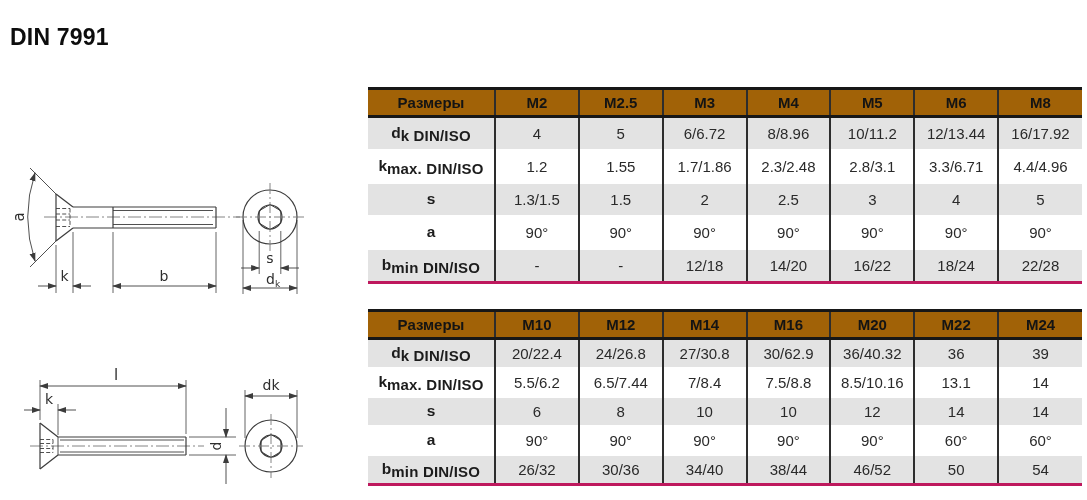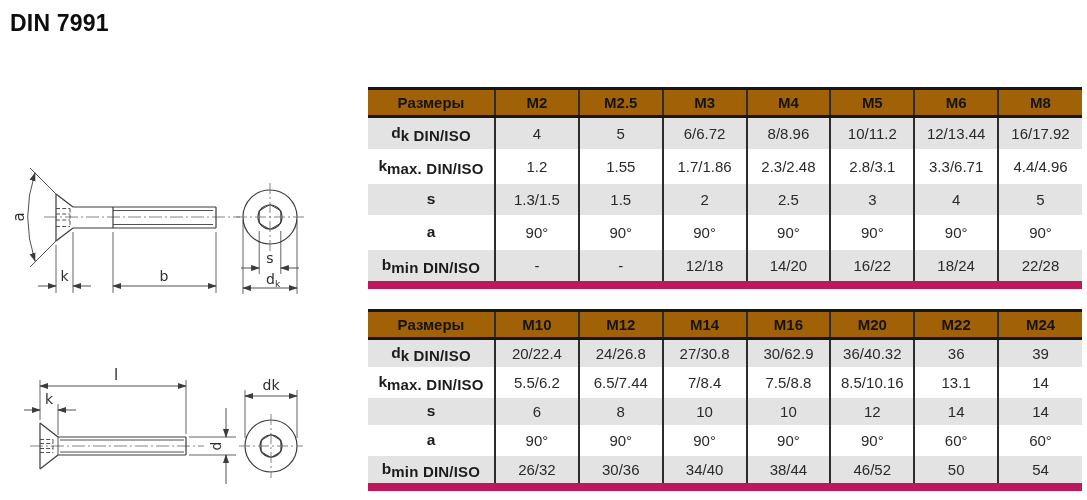--- a/index.html
+++ b/index.html
@@ -1,37 +1,37 @@
 <!DOCTYPE html>
 <html><head>
 <meta charset="utf-8">
 <style>
   html,body{margin:0;padding:0;background:#fff;}
   .page{position:relative;width:1087px;height:500px;background:#ffffff;overflow:hidden;
         font-family:"Liberation Sans",sans-serif;color:#1a1a1a;}
 
   
-  .title-block{position:absolute;left:10px;top:8px;}
+  .title-block{position:absolute;left:10px;top:22px;}
   .title-line{font-size:23px;font-weight:bold;line-height:31px;color:#0d0d0d;letter-spacing:.2px;}
   .subtitle{position:absolute;left:10px;top:86px;font-size:19.5px;font-weight:400;color:#111;}
 
   
   .drawing{position:absolute;}
   .drawing text{font-family:"DejaVu Sans",sans-serif;fill:#2e2e2e;}
 
   
   .spec-table{position:absolute;left:368px;width:714px;border-collapse:collapse;table-layout:fixed;}
   .spec-table th,.spec-table td{text-align:center;vertical-align:middle;padding:0 2px;overflow:hidden;}
   .spec-table thead th{background:#a16207;border-top:3px solid #171717;border-bottom:3px solid #171717;
         font-size:15px;font-weight:bold;color:#141414;height:25px;}
   .spec-table th:not(:first-child),.spec-table td:not(:first-child){border-left:2px solid #2d2d2d;}
   .spec-table tbody td{font-size:15px;color:#2a2a2a;background:#ffffff;}
   .spec-table tbody tr:nth-child(odd) td{background:#e3e3e3;}
   .spec-table tbody tr + tr td{border-top:2px solid #ffffff;}
-  .spec-table tbody tr:last-child td{border-bottom:8px solid #be185d;}
+  .spec-table tbody tr:last-child td{border-bottom:3px solid #be185d;}
   .t1 tbody td{height:31px;}
   .t2 tbody td{height:27px;}
   .row-label .base{font-weight:bold;font-size:15.5px;color:#1c1c1c;}
   .row-label .sub{font-weight:bold;font-size:15px;vertical-align:-3px;color:#1c1c1c;letter-spacing:.2px;}
 </style>
 </head>
 <body>
 
 <div class="page">
 

